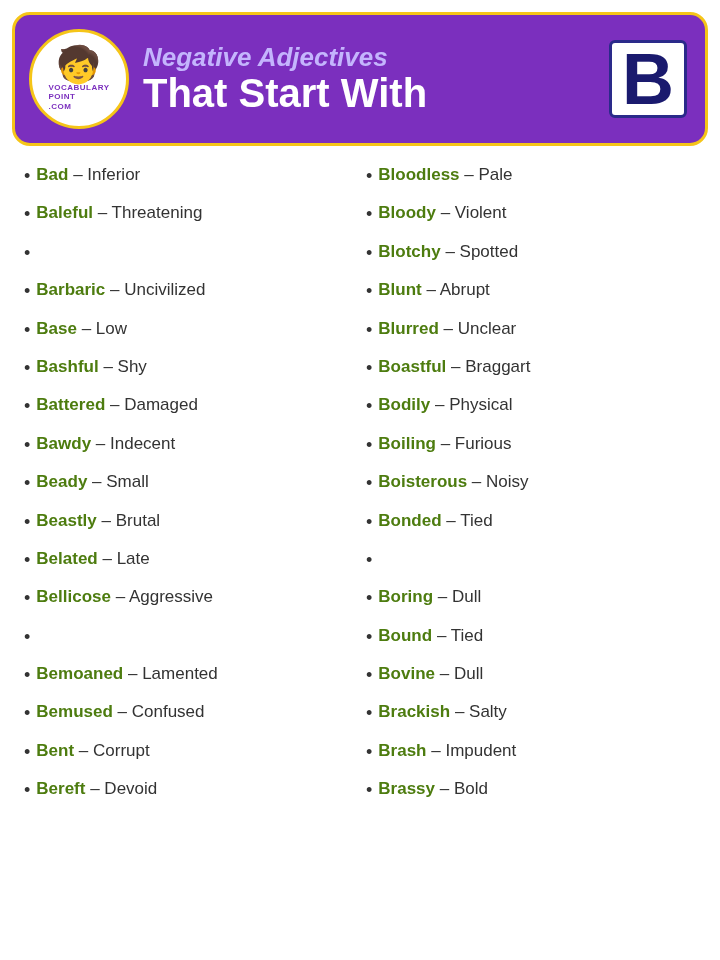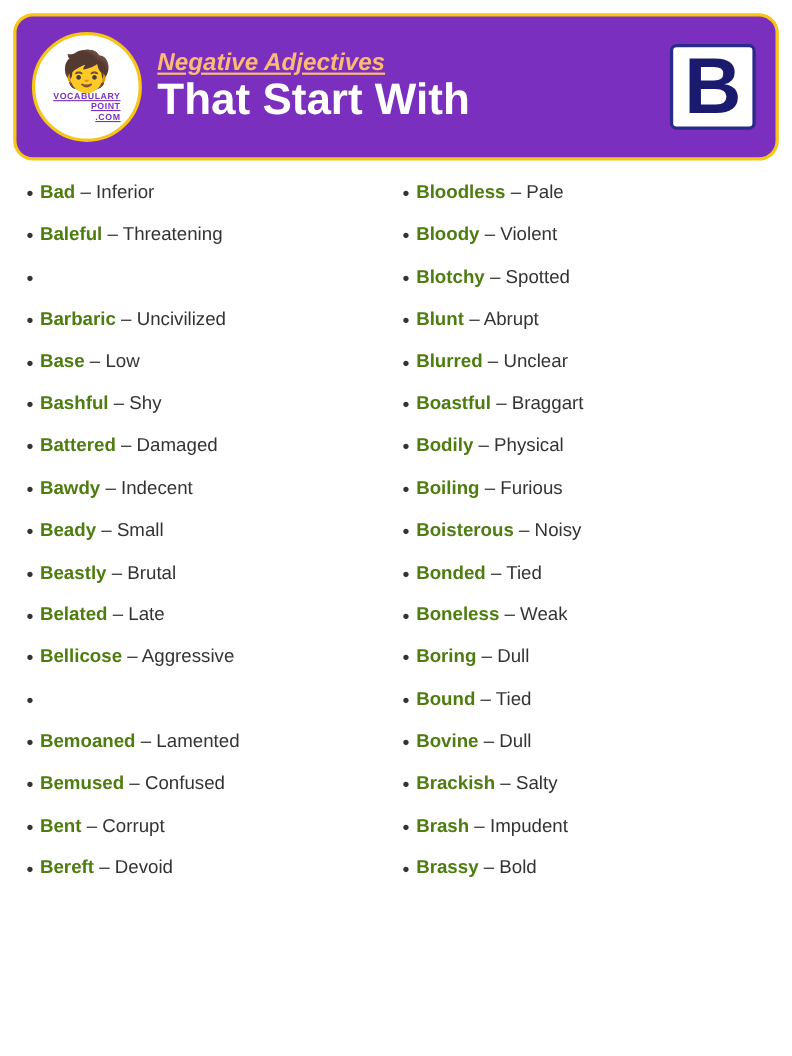--- a/index.html
+++ b/index.html
@@ -40,38 +40,36 @@
 
     .logo-mascot {
       font-size: 36px;
       line-height: 1;
     }
 
     .logo-text {
       font-size: 8px;
       font-weight: bold;
       color: #7B2FBE;
-      text-align: right;
+      text-align: left;
       line-height: 1.2;
       letter-spacing: 0.5px;
-      text-decoration: underline;
     }
 
     .header-title {
       flex: 1;
     }
 
     .header-title .subtitle {
-      color: #fdba74;
-      font-size: 22px;
+      color: #c4b5fd;
+      font-size: 26px;
       font-weight: 900;
       font-style: italic;
       display: block;
       line-height: 1.1;
-      text-decoration: underline;
     }
 
     .header-title .main-title {
       color: #fff;
       font-size: 40px;
       font-weight: 900;
       display: block;
       line-height: 1.1;
     }
 
@@ -331,24 +329,20 @@
       </div>
       <div class="word-item">
         <span class="bullet">•</span>
         <span>
           <span class="word">Bonded</span>
           <span class="definition"> – Tied</span>
         </span>
       </div>
       <div class="word-item">
         <span class="bullet">•</span>
-        <span>
-          <span class="word">Boneless</span>
-          <span class="definition"> – Weak</span>
-        </span>
       </div>
       <div class="word-item">
         <span class="bullet">•</span>
         <span>
           <span class="word">Boring</span>
           <span class="definition"> – Dull</span>
         </span>
       </div>
       <div class="word-item">
         <span class="bullet">•</span>

